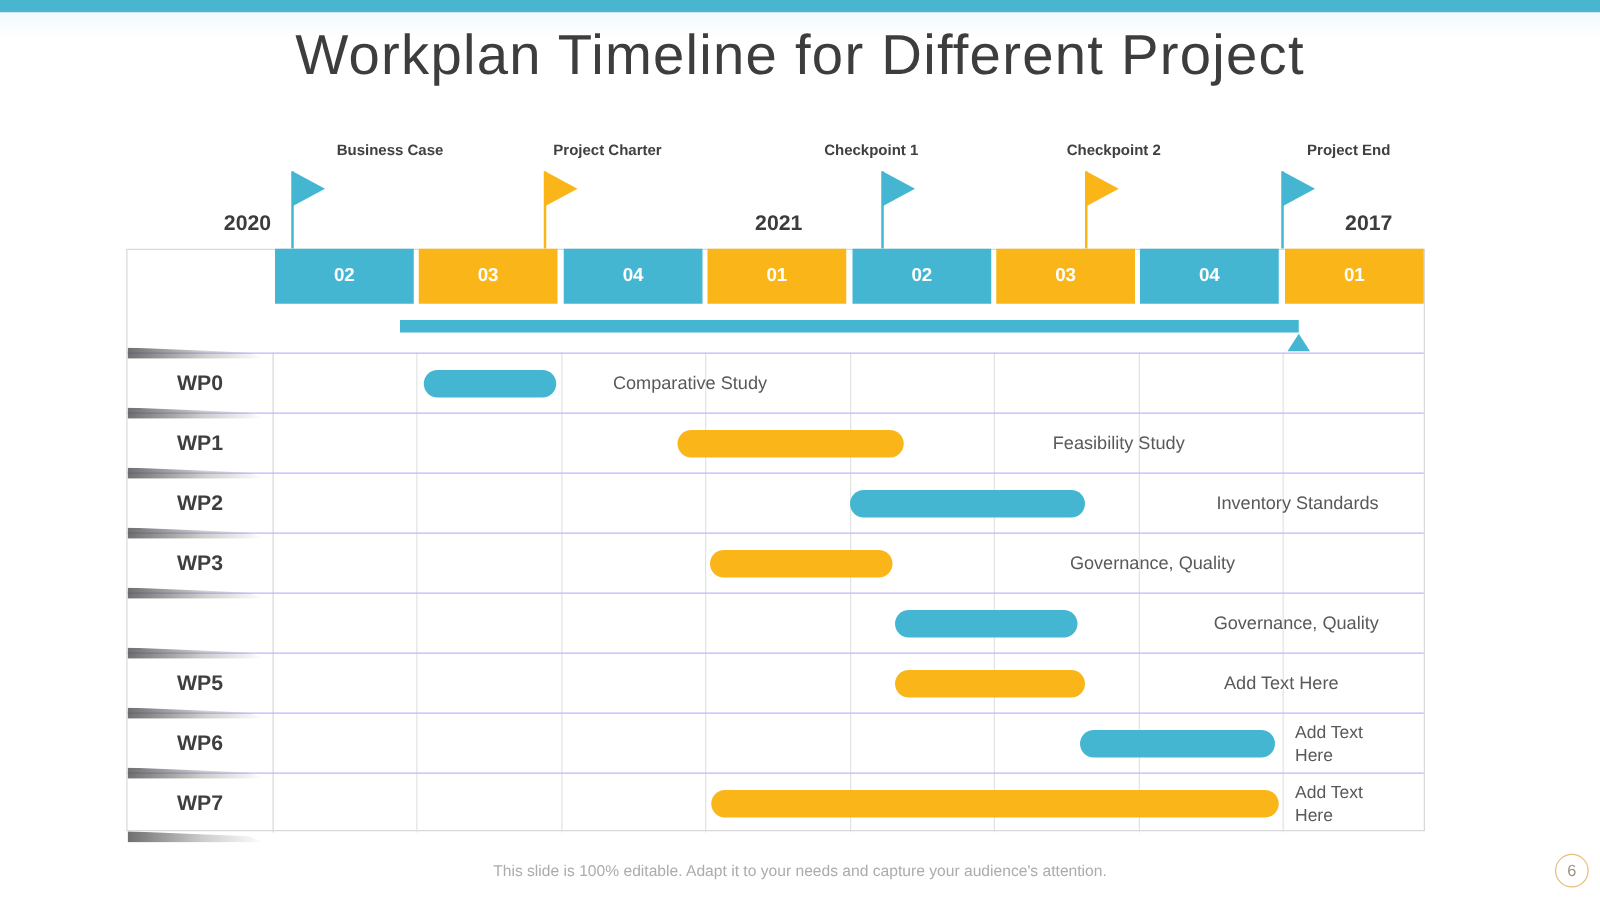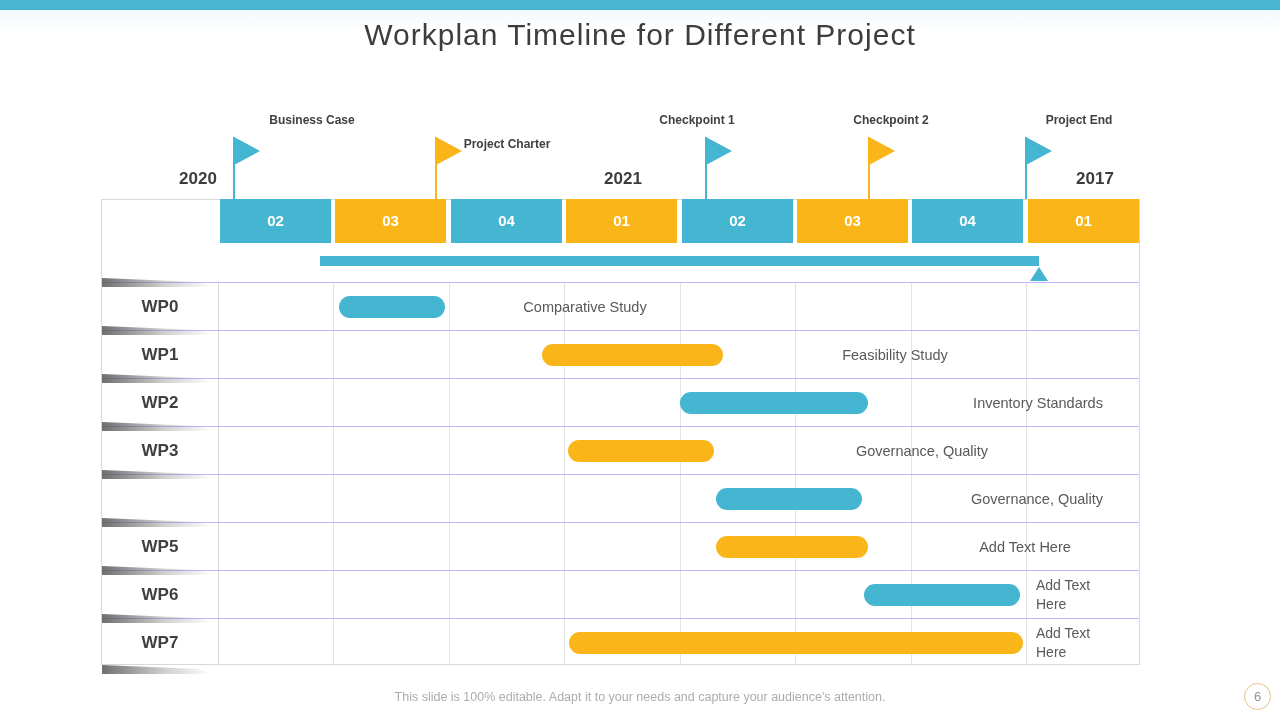--- a/index.html
+++ b/index.html
@@ -5,21 +5,21 @@
   * { margin:0; padding:0; box-sizing:border-box; }
   html,body { width:1280px; height:720px; overflow:hidden; background:#ffffff;
               font-family:"Liberation Sans", sans-serif; }
   #slide { position:relative; width:1280px; height:720px; background:#ffffff; }
 
   .topbar { position:absolute; left:0; top:0; width:1280px; height:10px; background:#49B6D0; }
   .topglow { position:absolute; left:0; top:10px; width:1280px; height:22px;
              background:linear-gradient(to bottom, #f2fafc, #ffffff); }
 
   .title { position:absolute; left:0; top:18px; width:1280px; text-align:center;
-           font-size:30px; font-weight:400; letter-spacing:1px; color:#3d3d3d; }
+           font-size:45px; font-weight:400; letter-spacing:1px; color:#3d3d3d; }
 
   .ms-label { position:absolute; top:113px; transform:translateX(-50%); white-space:nowrap;
               font-size:12px; font-weight:bold; color:#404040; }
 
   .flag-pole { position:absolute; width:2px; height:62px; top:137px; }
   .flag-pennant { position:absolute; top:137px; width:0; height:0;
                   border-top:14px solid transparent; border-bottom:14px solid transparent; }
   .pole-teal { background:#44B6D2; }
   .pole-orange { background:#FAB619; }
   .pennant-teal { border-left:26px solid #44B6D2; }
@@ -71,21 +71,21 @@
 </head>
 <body>
 
 <div id="slide">
   <div class="topbar"></div>
   <div class="topglow"></div>
 
   <h1 class="title">Workplan Timeline for Different Project</h1>
 
   <div class="ms-label" style="left:312px;">Business Case</div>
-  <div class="ms-label" style="left:507px;margin-top:24px;">Project Charter</div>
+  <div class="ms-label" style="left:486px;">Project Charter</div>
   <div class="ms-label" style="left:697px;">Checkpoint 1</div>
   <div class="ms-label" style="left:891px;">Checkpoint 2</div>
   <div class="ms-label" style="left:1079px;">Project End</div>
 
   <div class="flag-pole pole-teal" style="left:233px;"></div>
   <div class="flag-pennant pennant-teal" style="left:234px;"></div>
   <div class="flag-pole pole-orange" style="left:435px;"></div>
   <div class="flag-pennant pennant-orange" style="left:436px;"></div>
   <div class="flag-pole pole-teal" style="left:705px;"></div>
   <div class="flag-pennant pennant-teal" style="left:706px;"></div>
@@ -120,21 +120,21 @@
       <div class="vline" style="left:462px;"></div>
       <div class="vline" style="left:578px;"></div>
       <div class="vline" style="left:693px;"></div>
       <div class="vline" style="left:809px;"></div>
       <div class="vline" style="left:924px;"></div>
 
       <div class="row" style="top:0;">
         <div class="wedge"></div>
         <div class="wp-label">WP0</div>
         <div class="bar teal" style="left:237px; width:106px;"></div>
-        <div class="note" style="left:383px; width:200px;">Comparative Study</div>
+        <div class="note" style="left:350px; width:200px;">Comparative Study</div>
       </div>
 
       <div class="row" style="top:48px;">
         <div class="wedge"></div>
         <div class="wp-label">WP1</div>
         <div class="bar orange" style="left:440px; width:181px;"></div>
         <div class="note" style="left:693px; width:200px;">Feasibility Study</div>
       </div>
 
       <div class="row" style="top:96px;">

